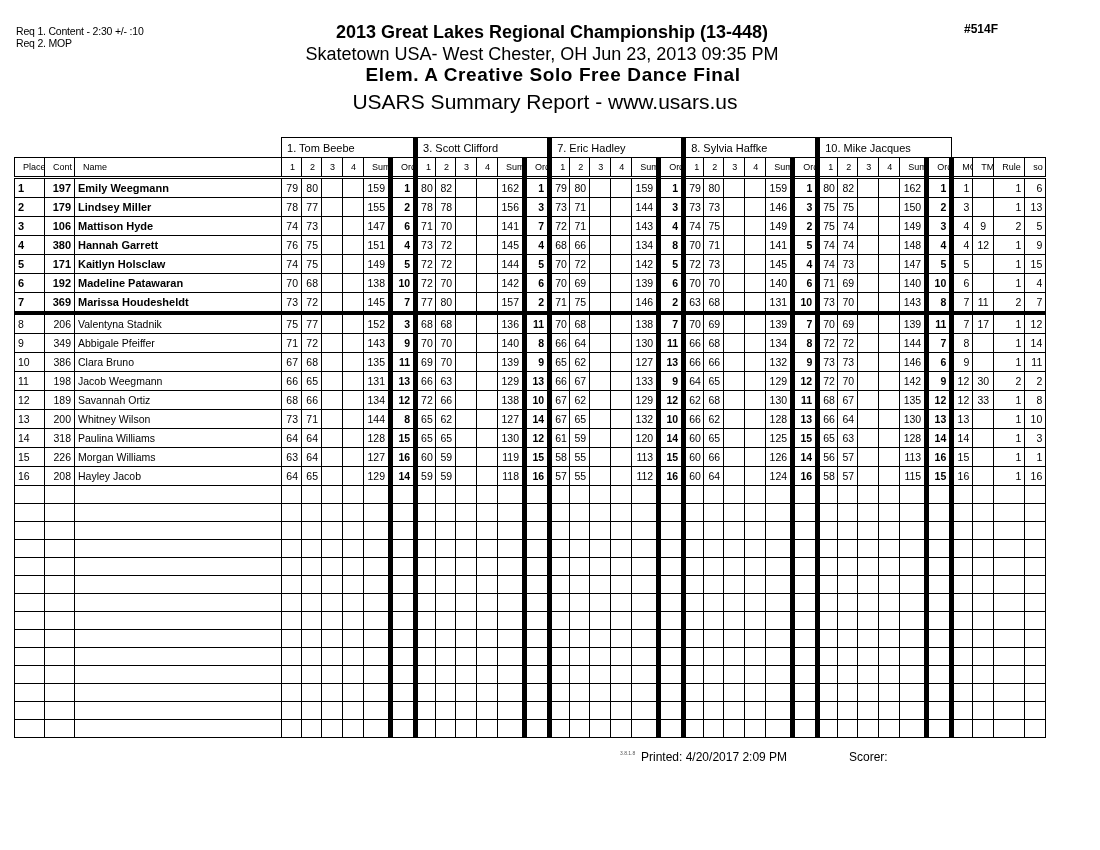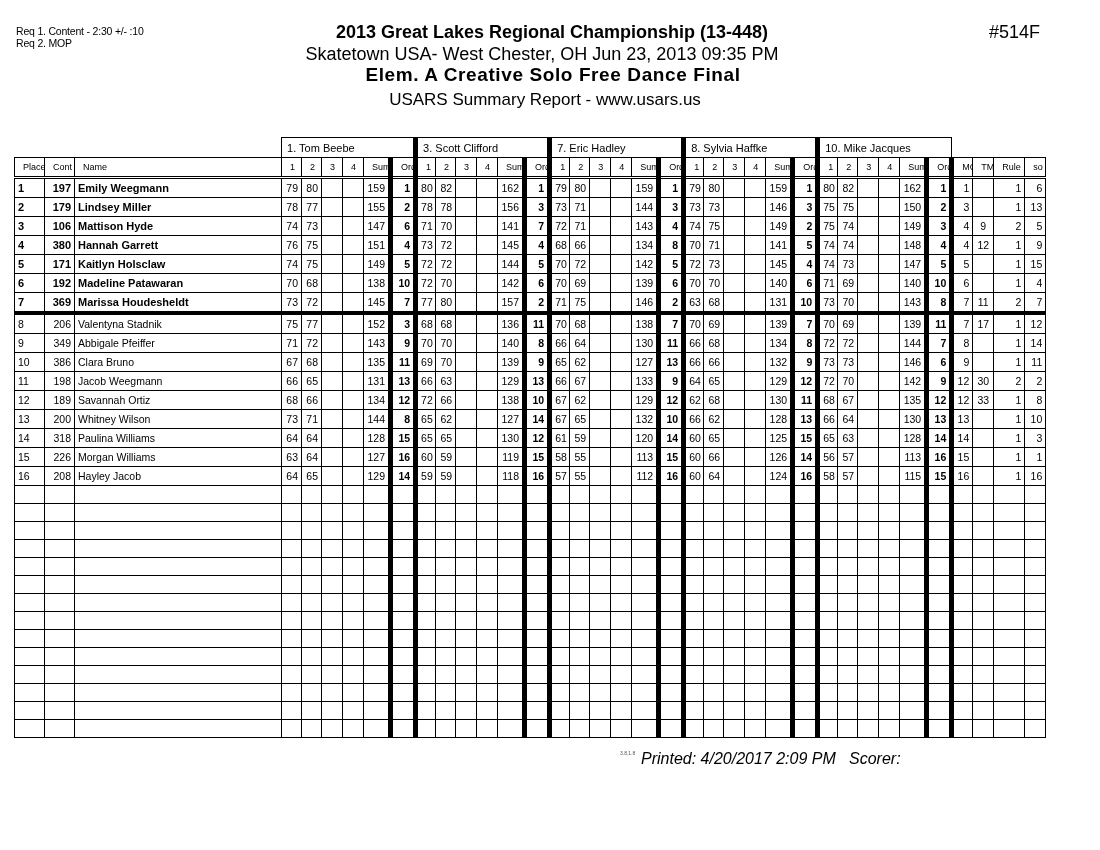--- a/index.html
+++ b/index.html
@@ -2,37 +2,37 @@
 <html><head>
 <meta charset="utf-8">
 <style>
   html, body { margin: 0; padding: 0; background: #ffffff; }
   body { width: 1100px; height: 850px; position: relative; overflow: hidden; font-family: "Liberation Sans", sans-serif; color: #000; }
   .req { position: absolute; left: 16px; font-size: 10.5px; line-height: 12px; letter-spacing: -0.2px; text-align: center; }
   .title { position: absolute; left: 0; width: 1100px; text-align: center; white-space: nowrap; }
   .t1 { top: 22px; font-size: 18px; font-weight: bold; left: 0; width: 1104px; }
   .t2 { top: 44px; font-size: 18px; width: 1084px; }
   .t3 { top: 64px; font-size: 19px; font-weight: bold; letter-spacing: 0.6px; width: 1106px; }
-  .t4 { top: 90px; font-size: 17px; width: 1090px; }
-  .eventnum { position: absolute; left: 989px; top: 22px; font-size: 18px; font-weight: normal; }
+  .t4 { top: 90px; font-size: 21px; width: 1090px; }
+  .eventnum { position: absolute; left: 964px; top: 22px; font-size: 12px; font-weight: bold; }
 
   table.grid { position: absolute; left: 14px; top: 137px; border-collapse: collapse; table-layout: fixed; border-radius: 20px; }
   table.grid td { border: 1px solid #000; padding: 0 3px; height: 18px; font-size: 10.5px; line-height: 18px; white-space: nowrap; overflow: hidden; box-sizing: border-box; }
   table.grid td.nob { border: none; }
   tr.judgerow td { height: 20px; font-size: 11px; }
   tr.judgerow td.jname { border-bottom: none; padding-left: 5px; }
   tr.hdr td { font-size: 9px; height: 19px; border-bottom: 3px double #000; padding-left: 8px; }
   td.r { text-align: right; }
   td.c { text-align: center; }
   td.ord { text-align: right; font-weight: bold; font-size: 13px; border-left: 5px solid #000 !important; }
   td.ordhdr { border-left: 5px solid #000 !important; }
   td.jstart { border-left: 5px solid #000 !important; }
   tr.top7 td.pl, tr.top7 td.ct, tr.top7 td.nm { font-weight: bold; font-size: 11px; }
   tr.sep td { border-bottom: 4px solid #000; }
-  .footer { position: absolute; top: 750px; font-size: 16px; font-style: italic; }
+  .footer { position: absolute; top: 750px; font-size: 12px; }
   .ver { position: absolute; left: 620px; top: 750px; font-size: 5px; color: #555; }
 </style>
 </head>
 <body>
 
 <div class="req" style="top:25px">Req 1.  Content - 2:30 +/- :10</div>
 <div class="req" style="top:37px">Req 2.  MOP</div>
 
 <div class="title t1">2013 Great Lakes Regional Championship (13-448)</div>
 <div class="title t2">Skatetown USA- West Chester, OH  Jun 23, 2013  09:35 PM</div>

